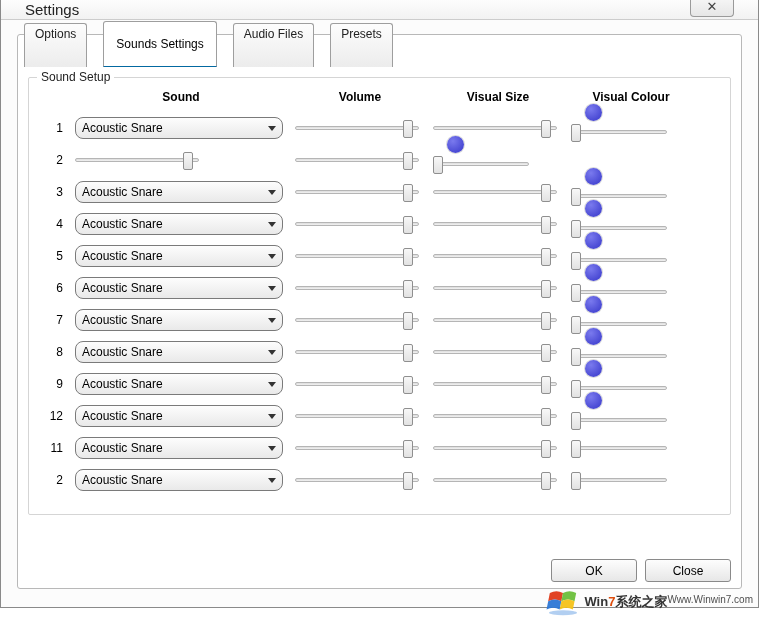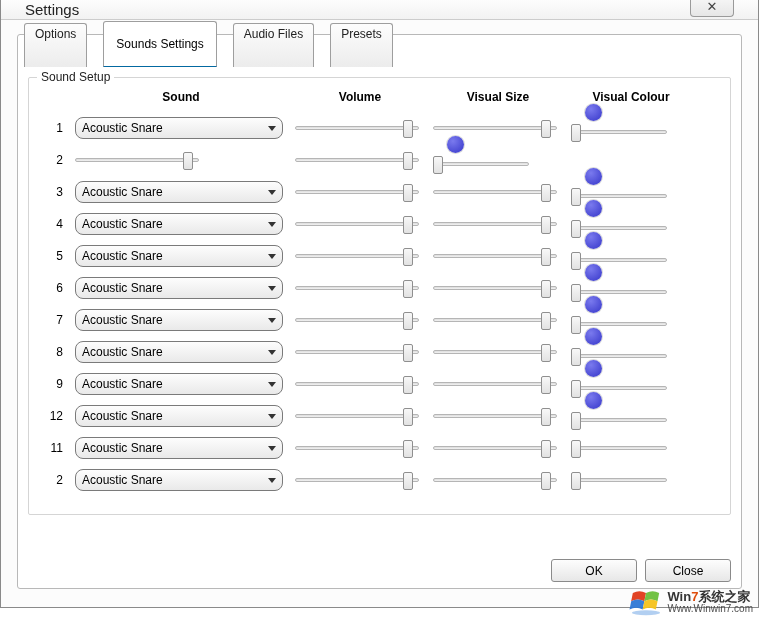--- a/index.html
+++ b/index.html
@@ -210,21 +210,21 @@
     position: absolute;
     right: 6px; bottom: 2px;
     display: flex; align-items: center;
     gap: 4px;
     pointer-events: none;
     opacity: 0.95;
   }
   .watermark .logo {
     width: 34px; height: 28px;
   }
-  .watermark .wm-text { display:flex; flex-direction:column; line-height:1.05;}
+  .watermark .wm-text { display:flex; flex-direction:row; line-height:1.05;}
   .watermark .line1 { font-size:13px; font-weight:700; color:#2a2a2a; white-space:nowrap;}
   .watermark .line1 .red { color:#d40; }
   .watermark .line2 { font-size:10px; color:#444; white-space:nowrap;}
 </style>
 </head>
 <body>
 
 <div class="window">
   <div class="titlebar">
     <span class="title">Settings</span>

